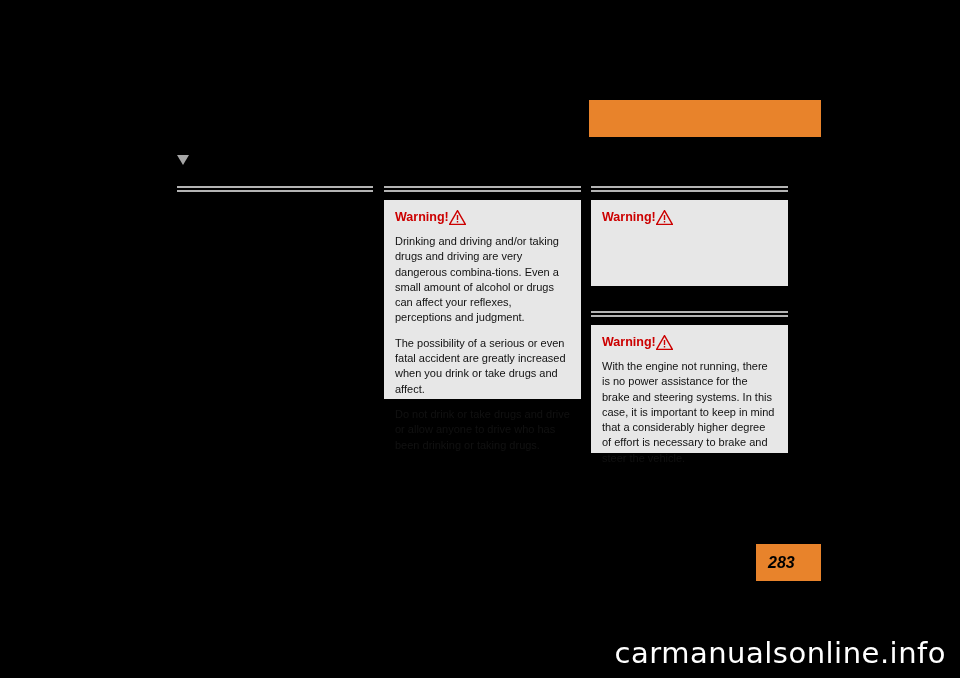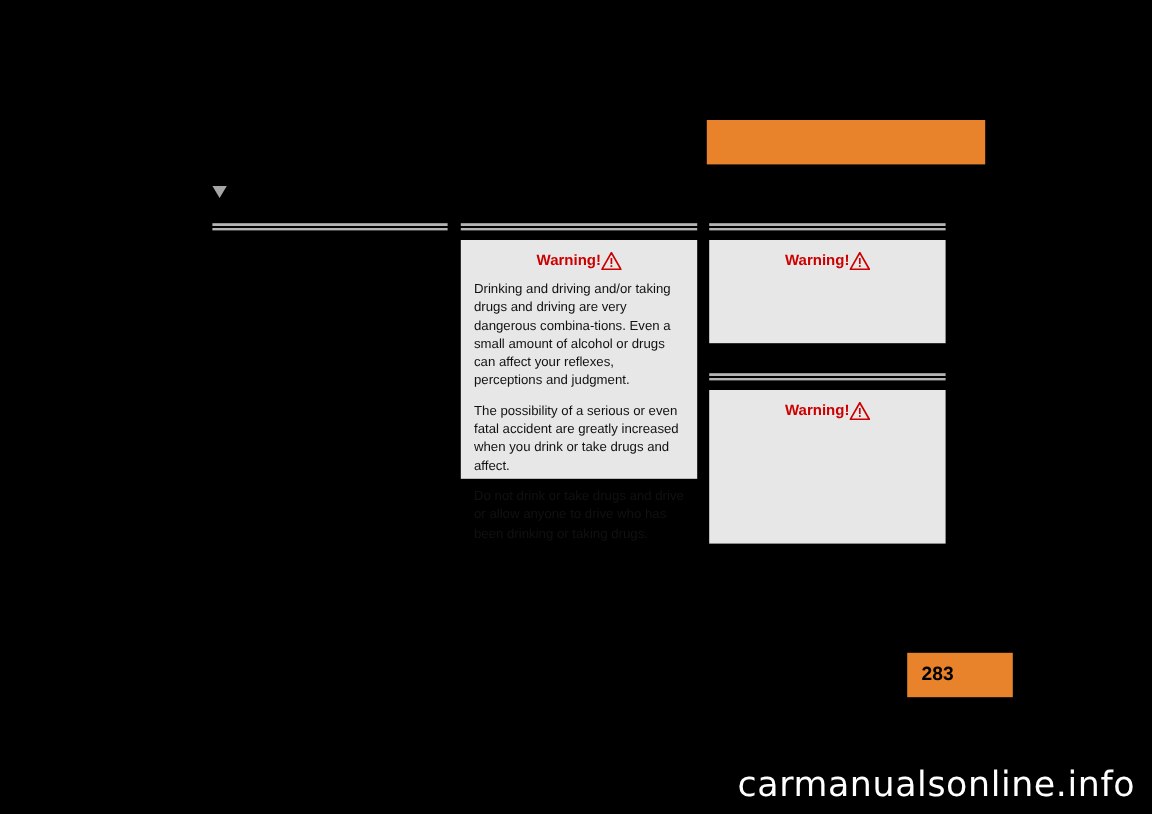--- a/index.html
+++ b/index.html
@@ -64,21 +64,21 @@
   
   .warn-box {
     position: absolute;
     background: #e7e7e7;
     box-sizing: border-box;
     padding: 10px 11px 12px 11px;
   }
   .warn-head {
     display: flex;
     align-items: flex-start;
-    justify-content: center;
+    justify-content: flex-start;
     margin-bottom: 9px;
   }
   .warn-title {
     color: #cc0000;
     font-size: 12.5px;
     font-weight: bold;
     line-height: 14px;
   }
   .warn-icon svg { display: block; }
   .warn-body p {
@@ -91,23 +91,24 @@
 
   .box-1 { left: 384px; top: 200px; width: 197px; height: 199px; }
   .box-2 { left: 591px; top: 200px; width: 197px; height: 86px; }
   .box-3 { left: 591px; top: 325px; width: 197px; height: 128px; }
 
   
   .page-num-box {
     position: absolute;
     left: 756px;
     top: 544px;
-    width: 88px;
+    width: 65px;
     height: 37px;
     background: #e8832b;
+    font-style: italic;
   }
   .page-num {
     position: absolute;
     left: 12px;
     top: 10px;
     color: #000000;
     font-size: 16px;
     font-weight: bold;
   }
 
@@ -170,19 +171,22 @@
   <div class="warn-head">
     <div class="warn-title">Warning!</div>
     <div class="warn-icon">
       <svg width="17" height="15" viewBox="0 0 17 15">
         <path d="M8.5 0.6 L16.4 14.4 L0.6 14.4 Z" fill="none" stroke="#cc0000" stroke-width="1.4"></path>
         <rect x="7.8" y="5" width="1.4" height="5" fill="#cc0000"></rect>
         <rect x="7.8" y="11" width="1.4" height="1.5" fill="#cc0000"></rect>
       </svg>
     </div>
   </div>
+  <div class="warn-body">
+    <p>With the engine not running, there is no power assistance for the brake and steering systems. In this case, it is important to keep in mind that a considerably higher degree of effort is necessary to brake and steer the vehicle.</p>
+  </div>
 </div>
 
 <div class="page-num-box">
   <div class="page-num">283</div>
 </div>
 
 <div class="watermark">carmanualsonline.info</div>
 
 </body></html>

